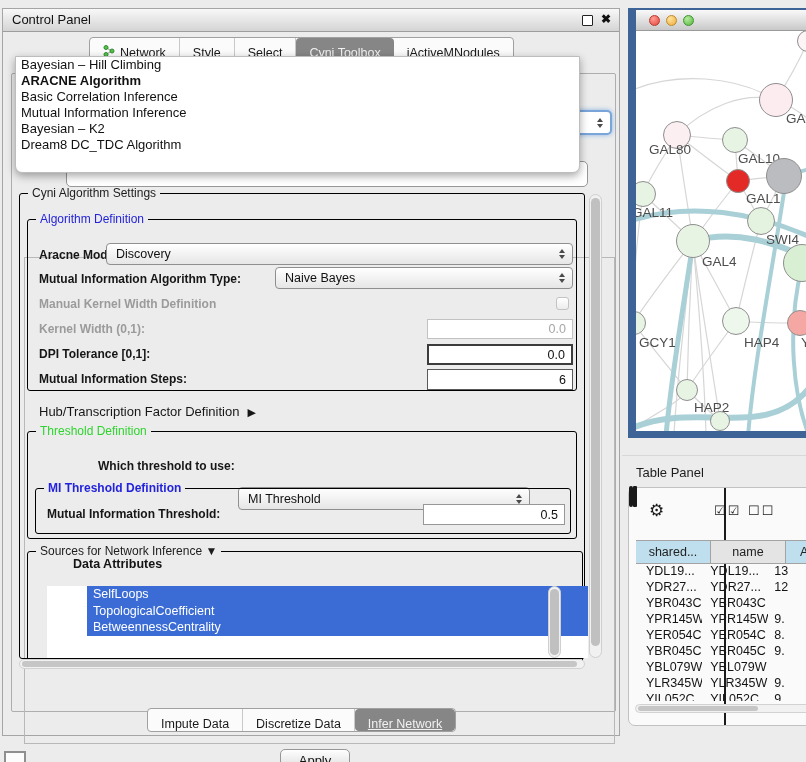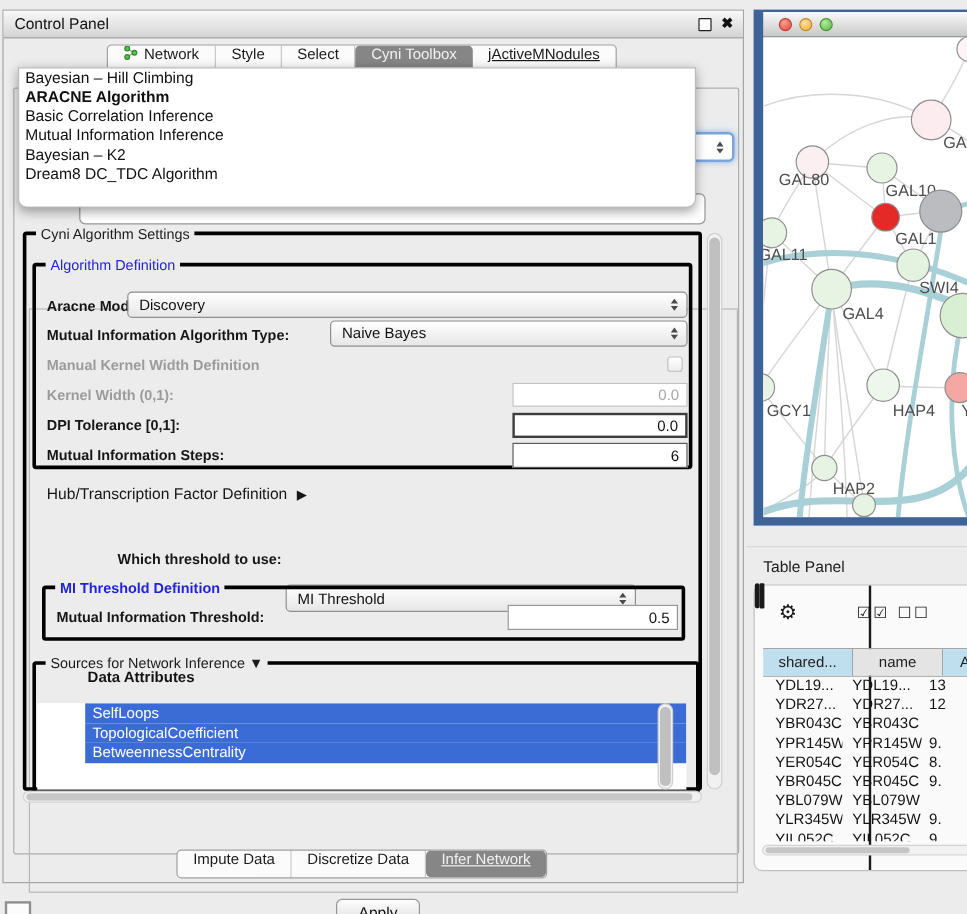--- a/index.html
+++ b/index.html
@@ -6,38 +6,38 @@
   .screen{position:relative;width:806px;height:762px;background:#ececec;overflow:hidden;}
 
   
   .cp-window{position:absolute;left:2px;top:8px;width:618px;height:728px;background:#ececec;border:1px solid #a5a5a5;box-sizing:border-box;}
   .cp-titlebar{position:absolute;left:0;top:0;right:0;height:22px;background:linear-gradient(#f8f8f8,#d4d4d4);border-bottom:1px solid #9d9d9d;}
   .cp-title{position:absolute;left:9px;top:3px;font-size:13px;color:#111;}
   .cp-float{position:absolute;right:26px;top:6px;width:9px;height:9px;border:1.5px solid #222;border-radius:1px;background:#fff;}
   .cp-close{position:absolute;right:8px;top:3px;font-size:12px;font-weight:bold;color:#111;cursor:default;}
 
   .tabbar{position:absolute;display:flex;background:#fbfbfb;border:1px solid #a0a0a0;border-radius:4px;height:22px;align-items:stretch;overflow:hidden;}
-  .tab{display:flex;align-items:flex-start;justify-content:center;gap:5px;font-size:12.5px;color:#1a1a1a;padding:0 13px;border-right:1px solid #c9c9c9;white-space:nowrap;}
+  .tab{display:flex;align-items:flex-end;justify-content:center;gap:5px;font-size:12.5px;color:#1a1a1a;padding:0 13px;border-right:1px solid #c9c9c9;white-space:nowrap;}
   .tab:last-child{border-right:none;text-decoration:underline;}
   .tab.sel{background:#868686;color:#f1f1f1;border-radius:4px;border-right:none;}
 
   
   .popup{position:absolute;left:15px;top:56px;width:563px;height:115px;background:#fff;border:1px solid #bdbdbd;border-radius:0 0 7px 7px;box-shadow:0 3px 9px rgba(0,0,0,.35);z-index:60;}
   .popup-placeholder{height:17px;line-height:17px;text-align:center;color:#b7b7b7;font-size:13px;margin-top:1px;}
   .popup-item{height:16px;line-height:16px;font-size:13px;color:#111;padding-left:5px;white-space:nowrap;}
   .popup-item.bold{font-weight:bold;}
 
   
   .ghost-combo{position:absolute;background:#fff;border:1px solid #979797;border-radius:5px;z-index:5;box-sizing:border-box;}
   .ghost-combo.focus{border:2px solid #79a5da;box-shadow:0 0 5px #8db4e2;}
 
   .content-panel{position:absolute;left:8px;top:64px;width:605px;height:639px;border:1px solid #aeaeae;border-radius:2px;box-sizing:border-box;}
   .inner-panel{position:absolute;left:12px;top:183px;width:591px;height:487px;border:1px solid #b8b8b8;box-sizing:border-box;}
 
-  .group{position:absolute;border:3px solid #000000;border-radius:3px;box-sizing:border-box;}
+  .group{position:absolute;border:1px solid #000000;border-radius:3px;box-sizing:border-box;}
   .legend{position:absolute;top:-8px;left:8px;background:#ececec;padding:0 4px;font-size:12px;color:#1c1c1c;white-space:nowrap;}
   .legend.blue{color:#2323dd;}
   .legend.green{color:#2fd32f;}
 
   .flabel{position:absolute;font-size:12px;font-weight:bold;color:#161616;white-space:nowrap;}
   .flabel.dis{color:#9b9b9b;}
 
   .combo{position:absolute;background:linear-gradient(#ffffff,#e6e6e6);border:1px solid #8f8f8f;border-radius:4px;font-size:12.5px;display:flex;align-items:center;padding-left:9px;color:#111;box-sizing:border-box;}
   .spin{position:absolute;right:7px;top:50%;transform:translateY(-50%);display:flex;flex-direction:column;gap:2px;}
   .spin i{display:block;width:0;height:0;border-left:3.5px solid transparent;border-right:3.5px solid transparent;}
@@ -184,40 +184,43 @@
     <span class="flabel" style="left:36px;top:338px;">DPI Tolerance [0,1]:</span>
     <div class="field dark" style="left:424px;top:335px;width:146px;height:21px;">0.0</div>
 
     <span class="flabel" style="left:36px;top:363px;">Mutual Information Steps:</span>
     <div class="field mid" style="left:424px;top:360px;width:146px;height:21px;">6</div>
 
     <div class="hub-row" style="left:36px;top:395px;">
       <span>Hub/Transcription Factor Definition</span><span class="arr">▶</span>
     </div>
 
+    <div class="group" style="left:24px;top:422px;width:550px;height:108px;">
+      <span class="legend green">Threshold Definition</span>
+    </div>
     <span class="flabel" style="left:95px;top:450px;">Which threshold to use:</span>
     <div class="combo" style="left:235px;top:446px;width:292px;height:23px;margin-top:32px;">
       <span>MI Threshold</span>
       <span class="spin">
           <i class="up"></i>
           <i class="dn"></i>
         </span>
     </div>
 
     <div class="group" style="left:32px;top:479px;width:536px;height:46px;font-weight:bold;">
       <span class="legend blue">MI Threshold Definition</span>
     </div>
     <span class="flabel" style="left:44px;top:498px;">Mutual Information Threshold:</span>
     <div class="field norm" style="left:420px;top:495px;width:142px;height:21px;">0.5</div>
 
     <div class="group" style="left:24px;top:542px;width:556px;height:112px;">
       <span class="legend"><span>Sources for Network Inference</span> <span>▼</span></span>
     </div>
     <span class="attr-label" style="left:30px;top:548px;margin-left:40px;">Data Attributes</span>
-    <div class="attr-list" style="left:28px;top:577px;width:501px;height:72px;padding-left:40px;" id="attr-list">
+    <div class="attr-list" style="left:44px;top:577px;width:501px;height:72px;padding-left:40px;" id="attr-list">
         <div class="attr-item">SelfLoops</div>
         <div class="attr-item">TopologicalCoefficient</div>
         <div class="attr-item">BetweennessCentrality</div>
       </div>
     <div class="vscroll" style="left:545px;top:577px;width:13px;height:72px;">
         <span class="thumb" style="top:2px;height:66px;"></span>
       </div>
 
     <div class="vscroll" style="left:586px;top:185px;width:13px;height:464px;">
         <span class="thumb" style="top:3px;height:448px;"></span>

